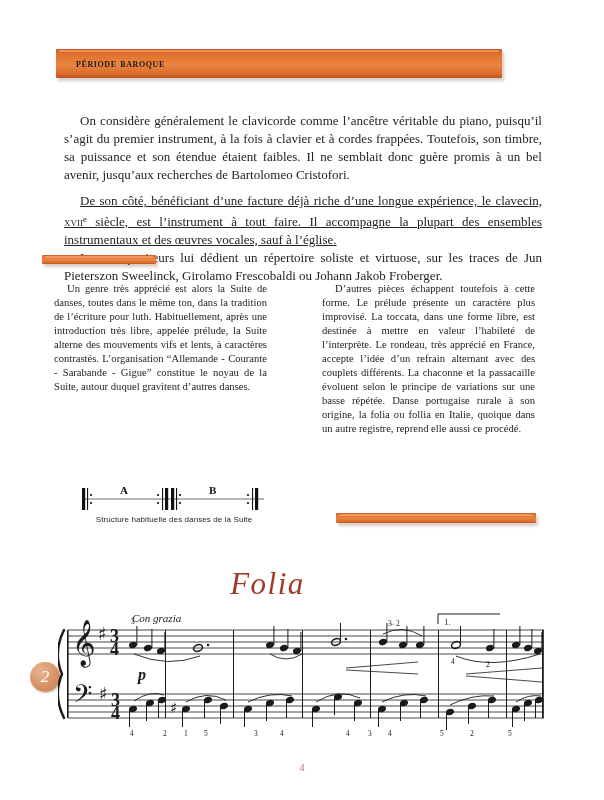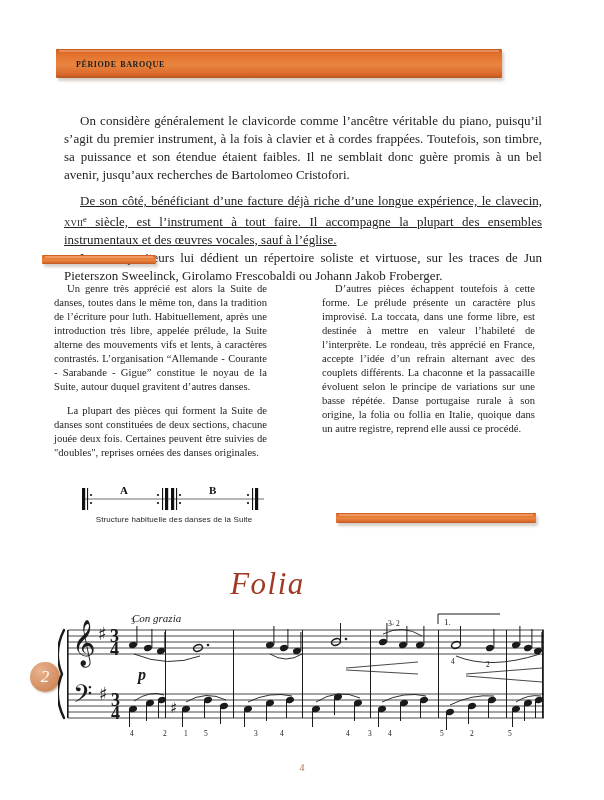--- a/index.html
+++ b/index.html
@@ -197,21 +197,20 @@
   <div class="intro">
     <p>On considère généralement le clavicorde comme l’ancêtre véritable du piano, puisqu’il s’agit du premier instrument, à la fois à clavier et à cordes frappées. Toutefois, son timbre, sa puissance et son étendue étaient faibles. Il ne semblait donc guère promis à un bel avenir, jusqu’aux recherches de Bartolomeo Cristofori.</p>
     <p class="gap"><span>De son côté, bénéficiant d’une facture déjà riche d’une longue expérience, le clavecin, </span><span class="smallcaps">xvii</span><sup class="ord">e</sup><span> siècle, est l’instrument à tout faire. Il accompagne la plupart des ensembles instrumentaux et des œuvres vocales, sauf à l’église.</span></p>
     <p>Les compositeurs lui dédient un répertoire soliste et virtuose, sur les traces de Jun Pieterszon Sweelinck, Girolamo Frescobaldi ou Johann Jakob Froberger.</p>
   </div>
 
   <div id="banner-small-left" class="banner"></div>
 
   <div id="col-left" class="col">
     <p>Un genre très apprécié est alors la Suite de danses, toutes dans le même ton, dans la tradition de l’écriture pour luth. Habituellement, après une introduction très libre, appelée prélude, la Suite alterne des mouvements vifs et lents, à caractères contrastés. L’organisation “Allemande - Courante - Sarabande - Gigue” constitue le noyau de la Suite, autour duquel gravitent d’autres danses.</p>
-    <p>La plupart des pièces qui forment la Suite de danses sont constituées de deux sections, chacune jouée deux fois. Certaines peuvent être suivies de "doubles", reprises ornées des danses originales.</p>
   </div>
 
   <div id="col-right" class="col">
     <p>D’autres pièces échappent toutefois à cette forme. Le prélude présente un caractère plus improvisé. La toccata, dans une forme libre, est destinée à mettre en valeur l’habileté de l’interprète. Le rondeau, très apprécié en France, accepte l’idée d’un refrain alternant avec des couplets différents. La chaconne et la passacaille évoluent selon le principe de variations sur une basse répétée. Danse portugaise rurale à son origine, la folia ou follia en Italie, quoique dans un autre registre, reprend elle aussi ce procédé.</p>
   </div>
 
   <div id="structure-figure">
     <div class="struct-graphic">
       <svg width="196" height="26" viewBox="0 0 196 26">
 

